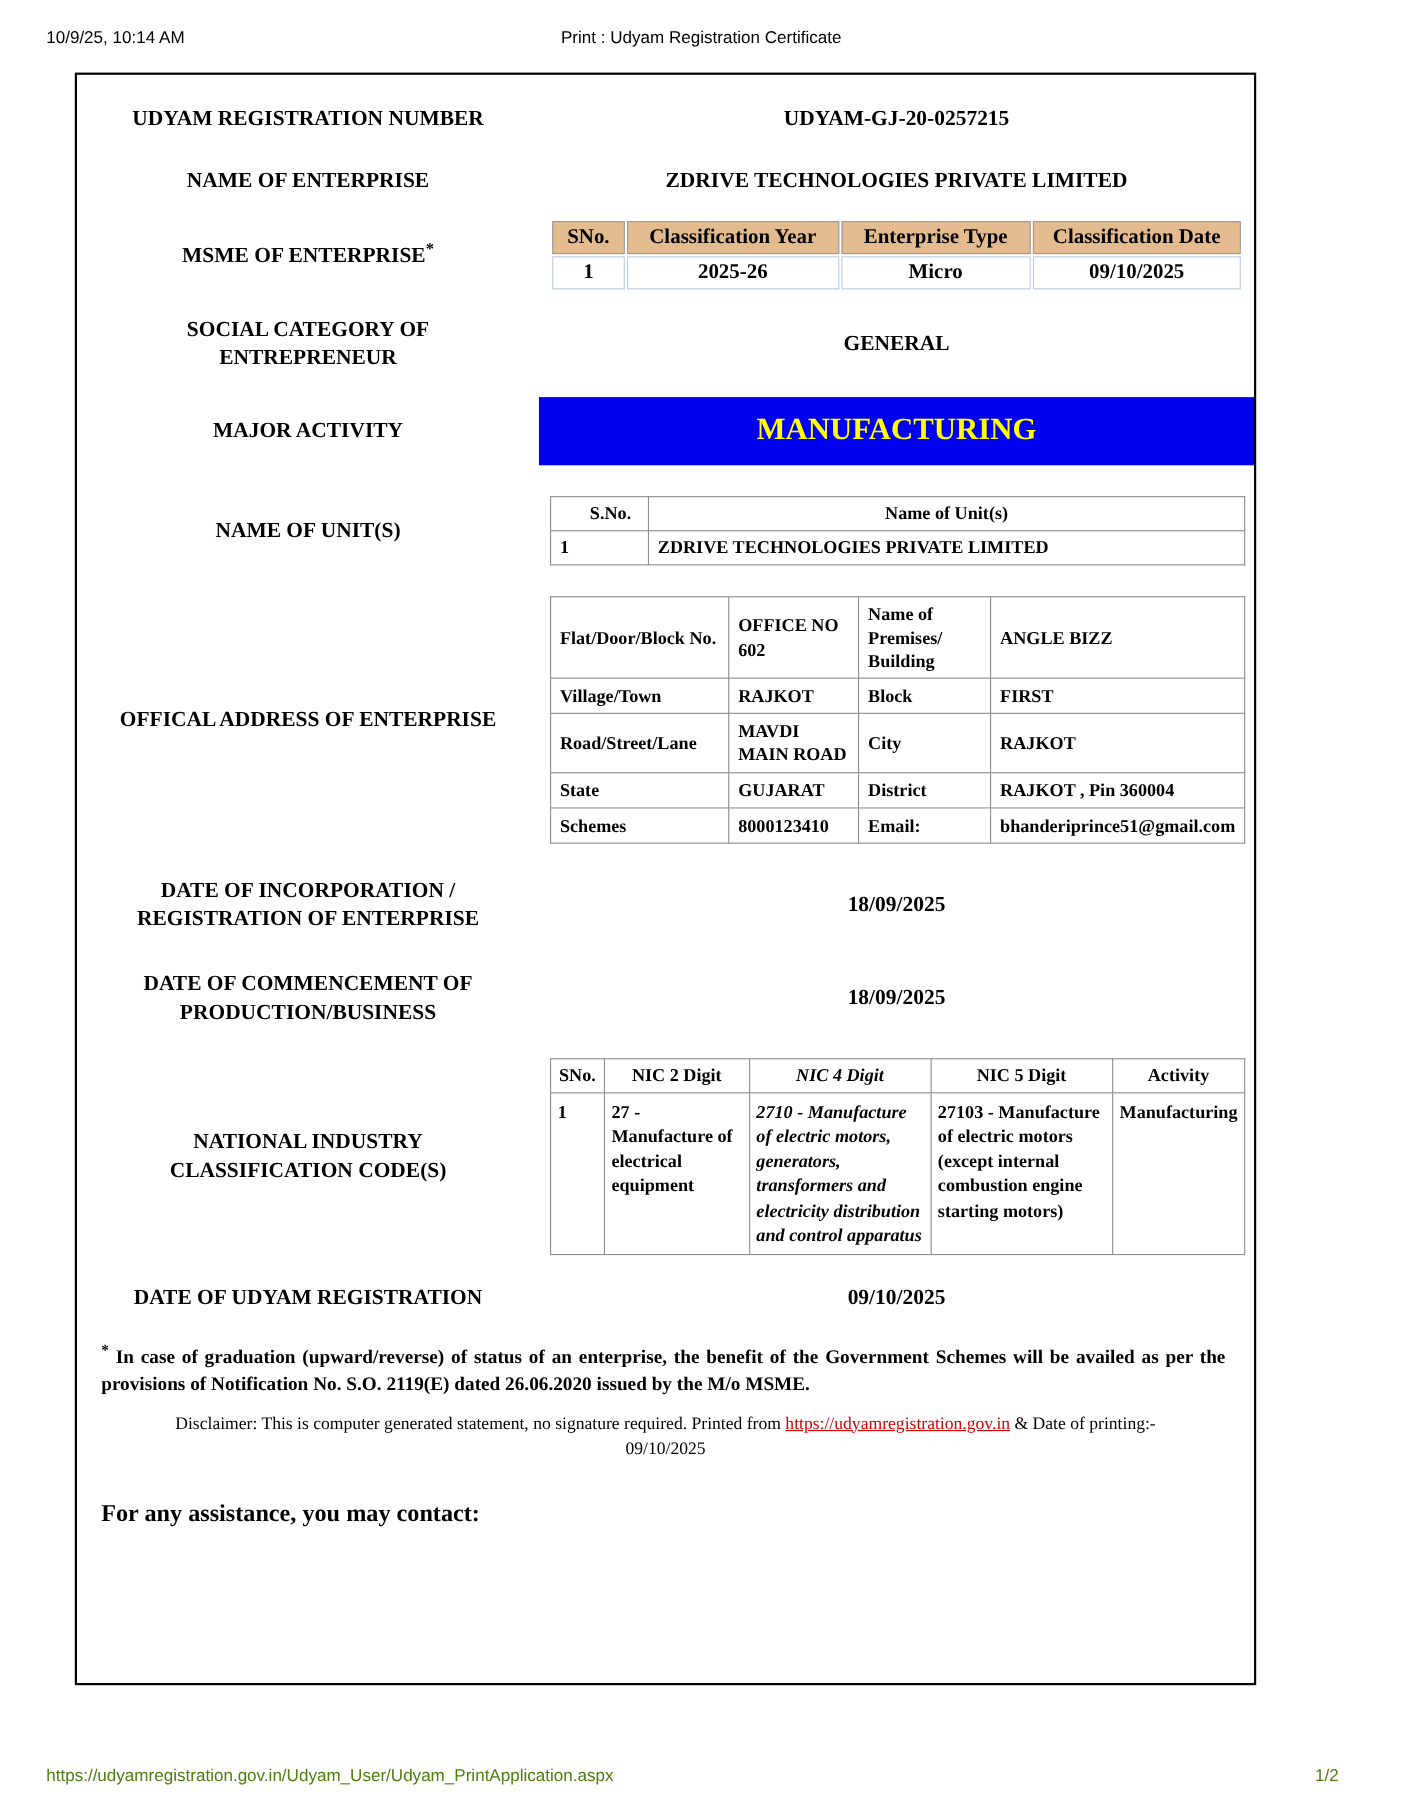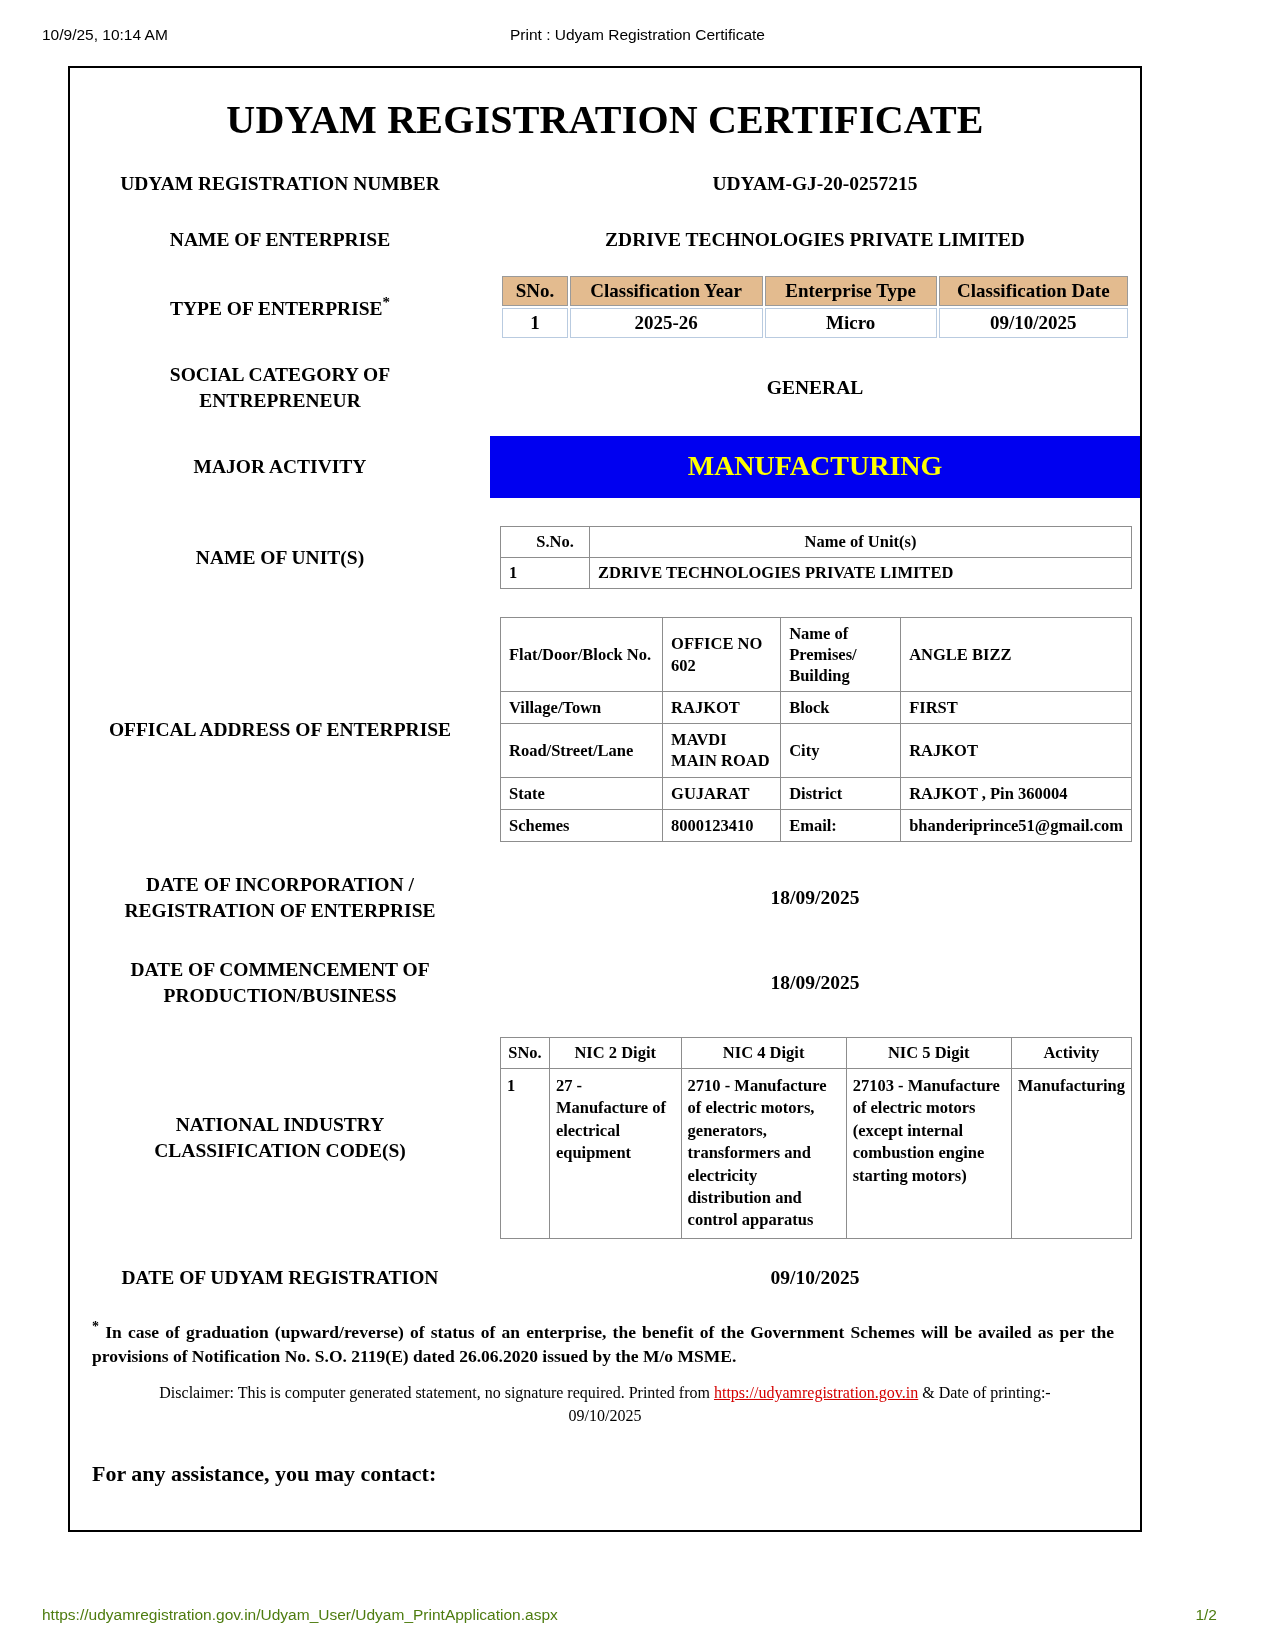--- a/index.html
+++ b/index.html
@@ -247,21 +247,21 @@
   table.nic-tbl td {
     border: 1px solid #8d8d8d;
     font-size: 16.5px;
     font-weight: bold;
     padding: 6px 6px;
     vertical-align: top;
     line-height: 1.36;
   }
   .nw-sno { width: 36px; }
   .nw-2   { width: 120px; }
-  .nw-4   { width: 155px; }
+  .nw-4   { width: 155px; font-style: italic; }
   .nw-5   { width: 155px; }
   .nw-act { width: auto; }
 
   
   .footnote {
     margin: 26px 26px 0 22px;
     font-size: 17.5px;
     font-weight: bold;
     line-height: 1.42;
     text-align: justify;
@@ -289,35 +289,34 @@
 <body>
 
 <div class="print-header">
   <span class="ph-left">10/9/25, 10:14 AM</span>
   <span class="ph-center">Print : Udyam Registration Certificate</span>
 </div>
 
 <div class="cert-frame">
   <div class="cert-inner">
 
-    <div class="cert-title">UDYAM REGISTRATION CERTIFICATE</div>
 
     <div class="row r-urn">
       <div class="lbl">UDYAM REGISTRATION NUMBER</div>
       <div class="val">UDYAM-GJ-20-0257215</div>
     </div>
 
     <div class="row r-name">
       <div class="lbl">NAME OF ENTERPRISE</div>
       <div class="val">ZDRIVE TECHNOLOGIES PRIVATE LIMITED</div>
     </div>
 
     <div class="row r-type">
       <div class="lbl">
-        <span>TYPE OF ENTERPRISE</span><span class="type-star">*</span>
+        <span>MSME OF ENTERPRISE</span><span class="type-star">*</span>
       </div>
       <div class="val-left">
         <table class="tbl class-tbl">
           <thead>
             <tr>
               <th class="cw-sno">SNo.</th>
               <th class="cw-yr">Classification Year</th>
               <th class="cw-et">Enterprise Type</th>
               <th class="cw-cd">Classification Date</th>
             </tr>

